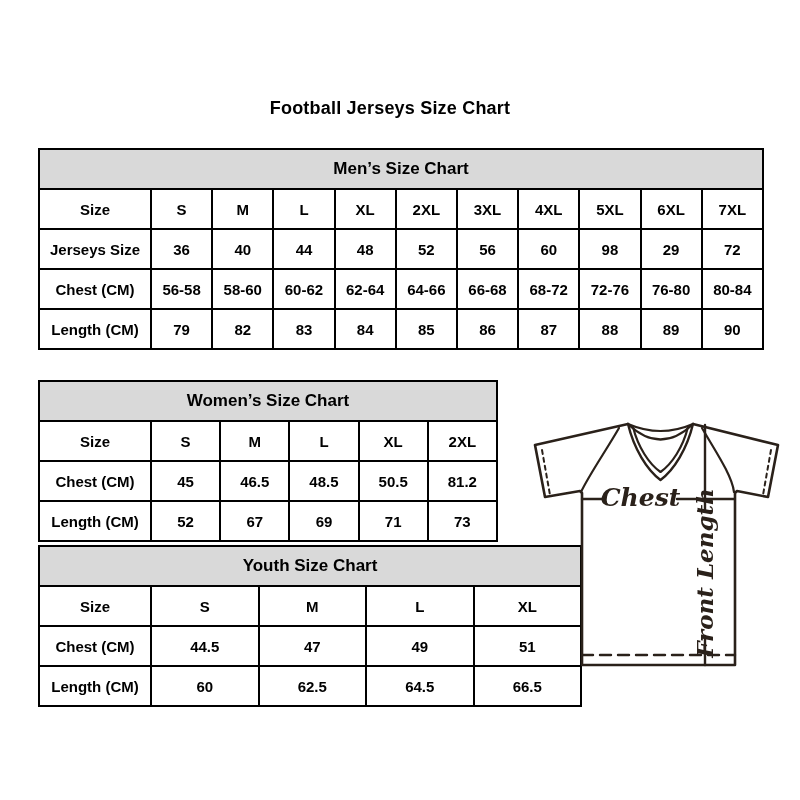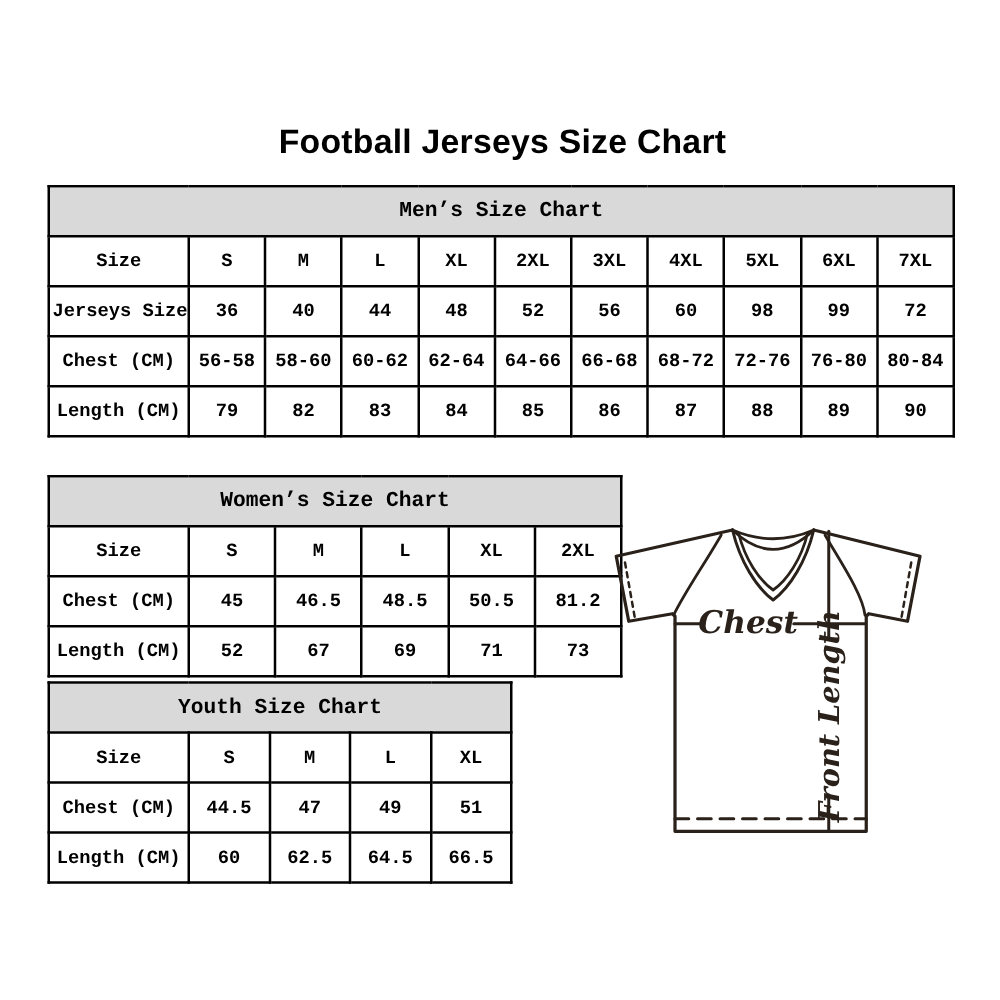--- a/index.html
+++ b/index.html
@@ -1,46 +1,45 @@
 <!DOCTYPE html>
 <html><head>
 <meta charset="utf-8">
 <style>
   * { margin:0; padding:0; box-sizing:border-box; }
   html,body { background:#ffffff; }
   body { width:800px; height:800px; font-family:"Liberation Sans", sans-serif; color:#000; }
   .page { position:relative; width:800px; height:800px; background:#fff; overflow:hidden; }
 
   .page-title {
-    position:absolute; top:98px; left:12px; width:780px;
-    text-align:center; font-size:27px; font-weight:bold; letter-spacing:0.2px;
+    position:absolute; top:98px; left:0; width:780px;
+    text-align:center; font-size:18px; font-weight:bold; letter-spacing:0.2px;
   }
 
   table.size-table {
     position:absolute; border-collapse:collapse; table-layout:fixed;
     background:#fff;
-    font-family:Liberation Mono, monospace;
   }
   table.size-table td {
     border:2px solid #000; text-align:center; vertical-align:middle;
     font-weight:bold; font-size:15px; padding:0 2px; overflow:hidden; white-space:nowrap;
   }
   table.size-table td.tbl-title {
     background:#d9d9d9; font-size:17px; height:40px;
   }
   col.label-col { width:112px; }
 
   #tbl-mens  { left:38px; top:148px; width:726px; }
   #tbl-mens  tr { height:40px; }
   #tbl-womens{ left:38px; top:380px; width:460px; }
   #tbl-womens tr { height:40px; }
-  #tbl-youth { left:38px; top:545px; width:372px; }
+  #tbl-youth { left:38px; top:545px; width:544px; }
   #tbl-youth tr { height:40px; }
 
-  .jersey-wrap { position:absolute; left:481px; top:407px; width:268px; height:270px; }
+  .jersey-wrap { position:absolute; left:523px; top:407px; width:268px; height:270px; }
   .jersey-wrap svg { display:block; width:268px; height:270px; }
   .diag-label {
     font-family:"DejaVu Serif", serif; font-style:italic; font-weight:bold;
     fill:#2a211a;
   }
 </style>
 </head>
 <body>
 
 <div class="page">
@@ -81,21 +80,21 @@
         <tr>
           <td>Jerseys Size</td>
           <td>36</td>
           <td>40</td>
           <td>44</td>
           <td>48</td>
           <td>52</td>
           <td>56</td>
           <td>60</td>
           <td>98</td>
-          <td>99</td>
+          <td>29</td>
           <td>72</td>
         </tr>
         <tr>
           <td>Chest (CM)</td>
           <td>56-58</td>
           <td>58-60</td>
           <td>60-62</td>
           <td>62-64</td>
           <td>64-66</td>
           <td>66-68</td>

